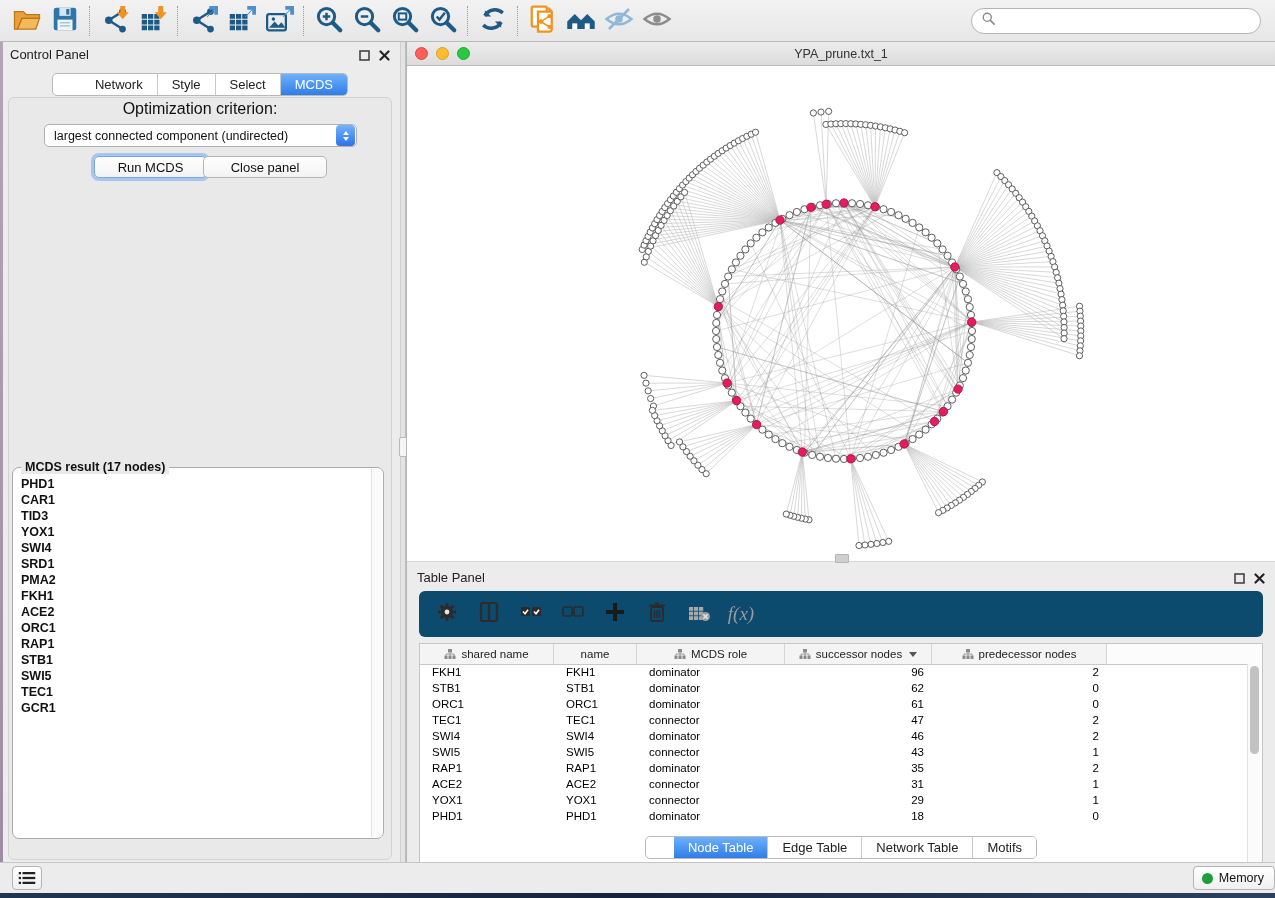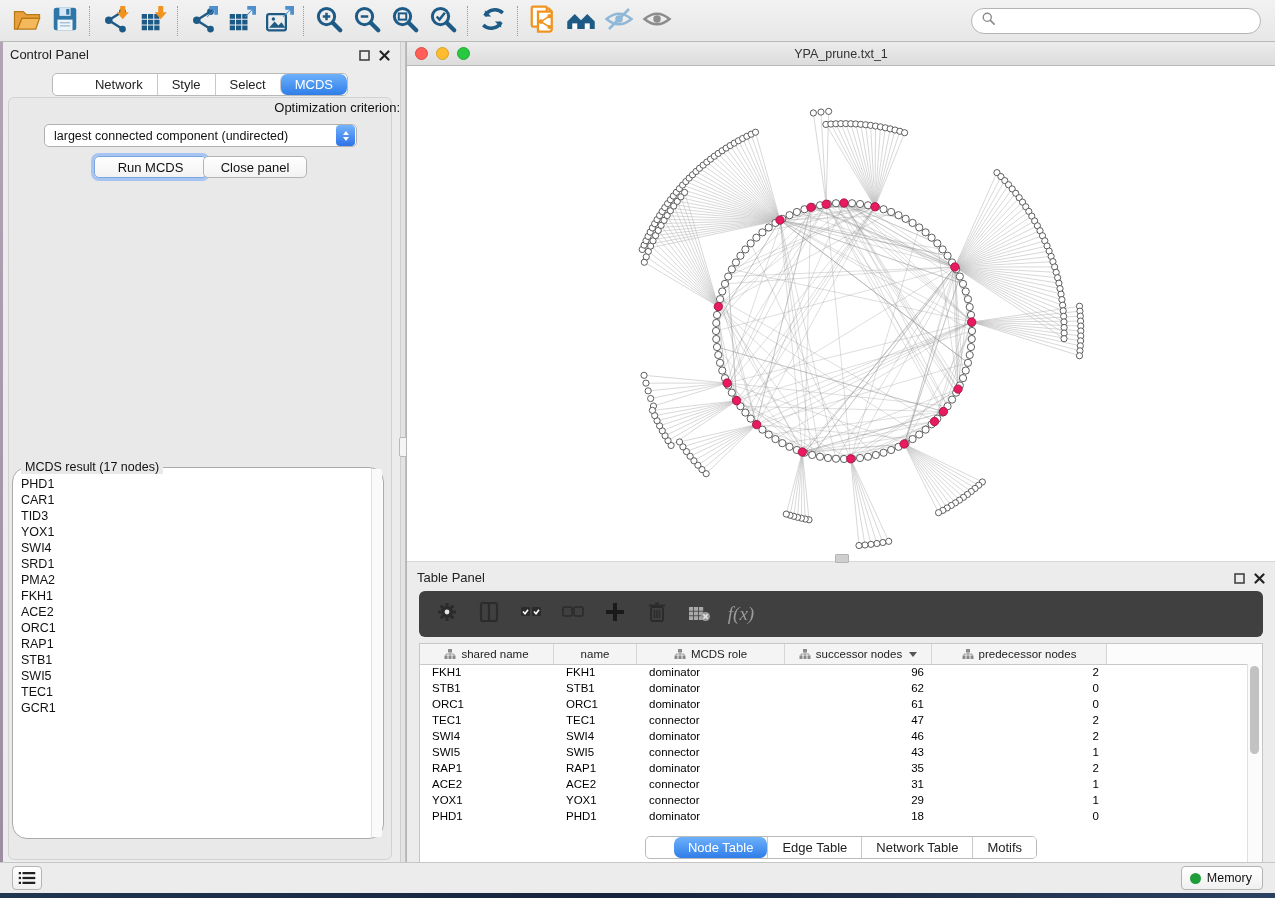--- a/index.html
+++ b/index.html
@@ -21,77 +21,77 @@
   .search-wrap input{border:none;outline:none;flex:1;font-size:12px;background:transparent;margin-left:6px;font-family:inherit;}
   
   .control-panel{left:0;top:42px;width:400px;height:820px;background:#ececec;}
   .panel-titlebar{height:24px;display:flex;align-items:center;padding:0 10px;font-size:13px;color:#222;}
   .panel-title-icons{margin-left:auto;display:flex;gap:9px;align-items:center;}
   .mini-ic{width:11px;height:11px;display:inline-block;}
   .cp-tabs{position:absolute;left:0;top:31px;width:100%;display:flex;justify-content:center;}
   .tab-group{display:flex;border:1px solid #b9b9b9;border-radius:5px;overflow:hidden;background:#fff;}
   .seg-tab{padding:3px 14px;font-size:13px;color:#222;background:#fff;border-left:1px solid #c9c9c9;cursor:default;}
   .seg-tab:first-child{border-left:none;margin-left:28px;}
-  .seg-tab.active{background:linear-gradient(#6db1fb,#2f7de8);color:#fff;border-radius:7px;}
+  .seg-tab.active{background:linear-gradient(#6db1fb,#2f7de8);color:#fff;}
   .cp-card{position:absolute;left:8px;top:55px;width:384px;height:763px;background:#e9e9e9;
     border:1px solid #d2d2d2;border-radius:6px;box-sizing:border-box;}
-  .opt-label{position:absolute;left:0;top:58px;width:100%;text-align:right;font-size:13px;color:#111;}
+  .opt-label{position:absolute;left:0;top:58px;width:100%;text-align:center;font-size:16px;color:#111;}
   .dropdown{position:absolute;left:44px;top:82px;width:313px;height:23px;background:#fff;
     border:1px solid #b0b0b0;border-radius:5px;display:flex;align-items:center;box-sizing:border-box;}
   .dropdown .dd-text{flex:1;font-size:12.5px;padding-left:9px;color:#111;white-space:nowrap;}
   .dd-stepper{width:19px;height:21px;border-radius:4px;background:linear-gradient(#74b3fc,#2d72e8);
     display:flex;flex-direction:column;align-items:center;justify-content:center;gap:2px;margin-right:1px;}
   .dd-up{width:0;height:0;border-left:3.5px solid transparent;border-right:3.5px solid transparent;border-bottom:4px solid #fff;}
   .dd-down{width:0;height:0;border-left:3.5px solid transparent;border-right:3.5px solid transparent;border-top:4px solid #fff;}
   .mac-btn{position:absolute;height:22px;background:linear-gradient(#ffffff,#f2f2f2);border:1px solid #b4b4b4;
     border-radius:5px;font-size:13px;color:#111;display:flex;align-items:center;justify-content:center;
     box-sizing:border-box;font-family:inherit;}
   .focus-ring{box-shadow:0 0 0 3px rgba(115,165,250,.55);border-color:#7ba7e0;}
   .group-box{position:absolute;left:12px;top:425px;width:372px;height:372px;border:1px solid #ababab;
-    border-radius:15px;background:#fff;box-sizing:border-box;}
+    border-radius:7px;background:#fff;box-sizing:border-box;font-weight:bold;}
   .group-legend{position:absolute;left:8px;top:-8px;background:#e9e9e9;padding:0 4px;font-size:12.5px;color:#111;}
   .mcds-list{position:absolute;left:1px;top:8px;right:11px;bottom:1px;overflow:hidden;font-size:12.5px;color:#111;}
   .mcds-item{height:16px;line-height:16px;padding-left:7px;}
   .list-scroll{position:absolute;top:1px;right:1px;bottom:1px;width:10px;background:#fafafa;border-left:1px solid #e2e2e2;border-radius:0 2px 2px 0;}
   .left-strip{left:0;top:42px;width:3px;height:820px;background:linear-gradient(#b2a3b5,#9d8da2);}
   
   .v-splitter{left:400px;top:42px;width:6px;height:820px;background:#e3e3e3;border-left:1px solid #cfcfcf;border-right:1px solid #bdbdbd;box-sizing:border-box;}
   .v-handle{position:absolute;left:399px;top:437px;width:8px;height:18px;background:#f5f5f5;border:1px solid #b9b9b9;border-radius:2px;}
   
   .network-window{left:406px;top:42px;width:869px;height:523px;background:#fff;border-left:1px solid #b5b5b5;box-sizing:border-box;}
   .net-titlebar{height:23px;background:linear-gradient(#ececec,#dcdcdc);border-bottom:1px solid #b9b9b9;
     display:flex;align-items:center;position:relative;}
   .traffic{display:flex;gap:8px;margin-left:8px;}
   .light{width:13px;height:13px;border-radius:50%;box-sizing:border-box;}
   .net-title{position:absolute;left:0;right:0;text-align:center;font-size:12.5px;color:#333;}
   .net-canvas{position:relative;width:869px;height:495px;background:#fff;}
   .net-bottom-strip{height:5px;background:#ececec;border-top:1px solid #d8d8d8;position:relative;}
   .h-handle{position:absolute;left:428px;top:-8px;width:12px;height:7px;background:#cfcfcf;border:1px solid #b5b5b5;border-radius:1px;}
   
   .table-panel{left:406px;top:565px;width:869px;height:297px;background:#ececec;border-left:1px solid #b5b5b5;box-sizing:border-box;}
-  .tp-toolbar{position:absolute;left:12px;top:26px;width:844px;height:46px;background:#404040;border-radius:6px;
+  .tp-toolbar{position:absolute;left:12px;top:26px;width:844px;height:46px;background:#0c4a6e;border-radius:6px;
     display:flex;align-items:center;gap:14px;padding-left:14px;box-sizing:border-box;}
   .tp-btn{width:28px;height:28px;display:flex;align-items:center;justify-content:center;}
   .fx-label{font-size:19px;color:#9b9b9b;font-family:"Liberation Serif","DejaVu Serif",serif;font-style:italic;}
   .tbl{position:absolute;left:12px;top:78px;width:844px;height:235px;background:#fff;border:1px solid #c6c6c6;box-sizing:border-box;}
   .tbl-header{display:grid;grid-template-columns:134px 83px 148px 147px 175px 1fr;height:20px;background:#f4f4f4;border-bottom:1px solid #c9c9c9;}
   .th{display:flex;align-items:center;justify-content:center;gap:5px;font-size:11.5px;color:#222;border-right:1px solid #d6d6d6;overflow:hidden;}
   .th.no-border{border-right:none;background:#fcfcfc;}
   .sort-arrow{width:0;height:0;border-left:4px solid transparent;border-right:4px solid transparent;border-top:5px solid #555;margin-left:2px;}
   .tbl-body{position:absolute;left:0;top:20px;right:14px;bottom:0;overflow:hidden;}
   .tr{display:grid;grid-template-columns:134px 83px 148px 147px 175px;height:16px;line-height:16px;font-size:11.5px;color:#000;}
   .td{padding-left:12px;overflow:hidden;white-space:nowrap;}
   .td.num{text-align:right;padding-left:0;padding-right:8px;}
   .tbl-scroll{position:absolute;top:20px;right:0;bottom:0;width:14px;background:#fbfbfb;border-left:1px solid #e0e0e0;}
   .tbl-thumb{position:absolute;left:2px;top:2px;width:9px;height:88px;background:#c2c2c2;border-radius:5px;}
   .tp-tabs{position:absolute;left:0;top:271px;width:100%;display:flex;justify-content:center;}
   
   .status-bar{left:0;top:862px;width:1275px;height:31px;background:#ececec;border-top:1px solid #c6c6c6;display:flex;align-items:center;box-sizing:border-box;}
   .list-btn{margin-left:12px;width:28px;height:22px;background:linear-gradient(#fff,#f0f0f0);border:1px solid #b4b4b4;border-radius:4px;display:flex;align-items:center;justify-content:center;}
-  .memory-btn{margin-left:auto;margin-right:12px;height:22px;padding:0 10px 0 8px;background:linear-gradient(#fff,#f0f0f0);
+  .memory-btn{margin-left:auto;height:22px;padding:0 10px 0 8px;background:linear-gradient(#fff,#f0f0f0);
     border:1px solid #b4b4b4;border-radius:4px;display:flex;align-items:center;gap:6px;font-size:12.5px;color:#111;}
   .mem-dot{width:11px;height:11px;border-radius:50%;}
 </style>
 </head>
 <body>
 
 <div class="abs toolbar" id="mainToolbar">
   <div class="tb-btn">
       <span><svg width="30" height="30" viewBox="0 0 24 24">
           <path d="M2 20 V6 h7 l2.5 2.5 H22 v3 H8 l-3.5 8.5z" fill="#e9a03c" stroke="#b87a15" stroke-width="1"></path>
@@ -285,21 +285,21 @@
   <div class="cp-card"></div>
   <div class="opt-label">Optimization criterion:</div>
   <div class="dropdown">
     <span class="dd-text">largest connected component (undirected)</span>
     <span class="dd-stepper">
         <span class="dd-up"></span>
         <span class="dd-down"></span>
       </span>
   </div>
   <button class="mac-btn focus-ring" style="left:94px;top:114px;width:113px;">Run MCDS</button>
-  <button class="mac-btn" style="left:203px;top:114px;width:104px;">Close panel</button>
+  <button class="mac-btn" style="left:203px;top:114px;width:124px;">Close panel</button>
   <div class="group-box">
     <span class="group-legend">MCDS result (17 nodes)</span>
     <div class="mcds-list" id="mcdsList">
         <div class="mcds-item">PHD1</div>
         <div class="mcds-item">CAR1</div>
         <div class="mcds-item">TID3</div>
         <div class="mcds-item">YOX1</div>
         <div class="mcds-item">SWI4</div>
         <div class="mcds-item">SRD1</div>
         <div class="mcds-item">PMA2</div>

